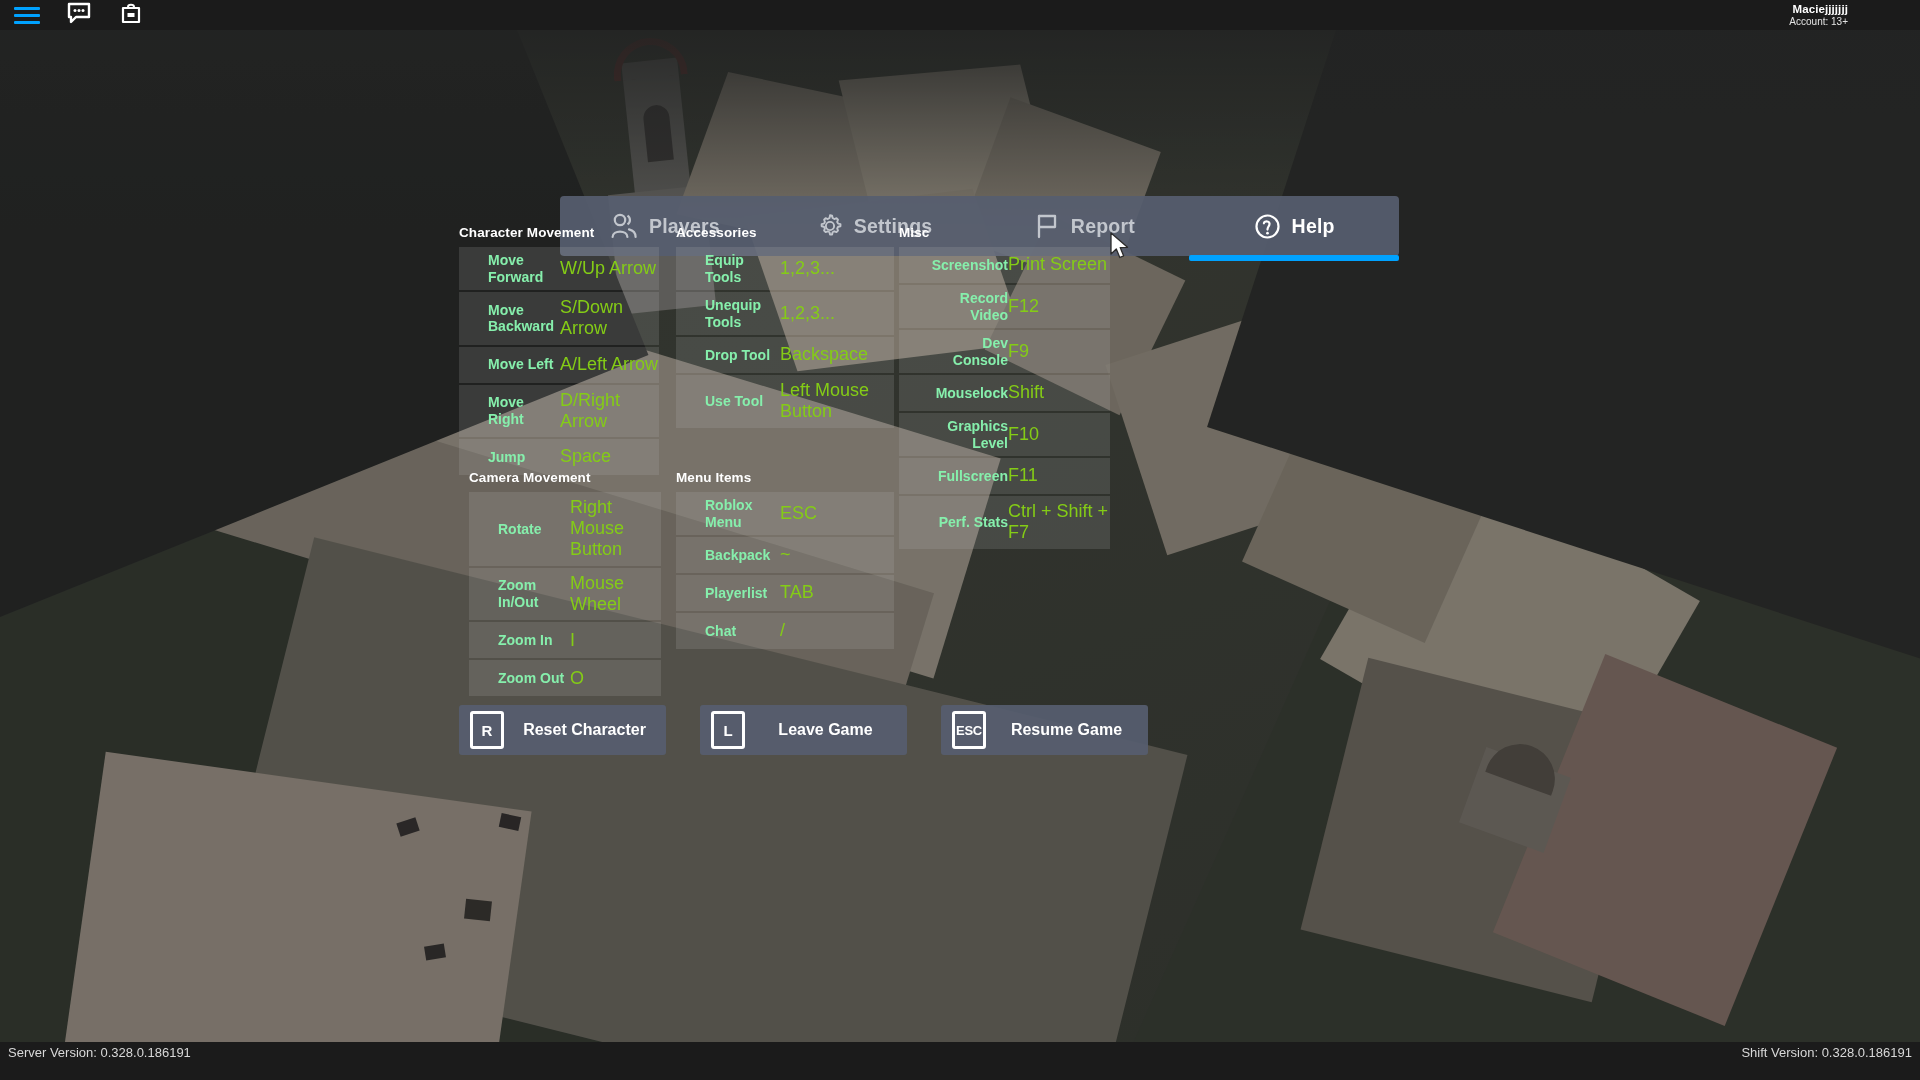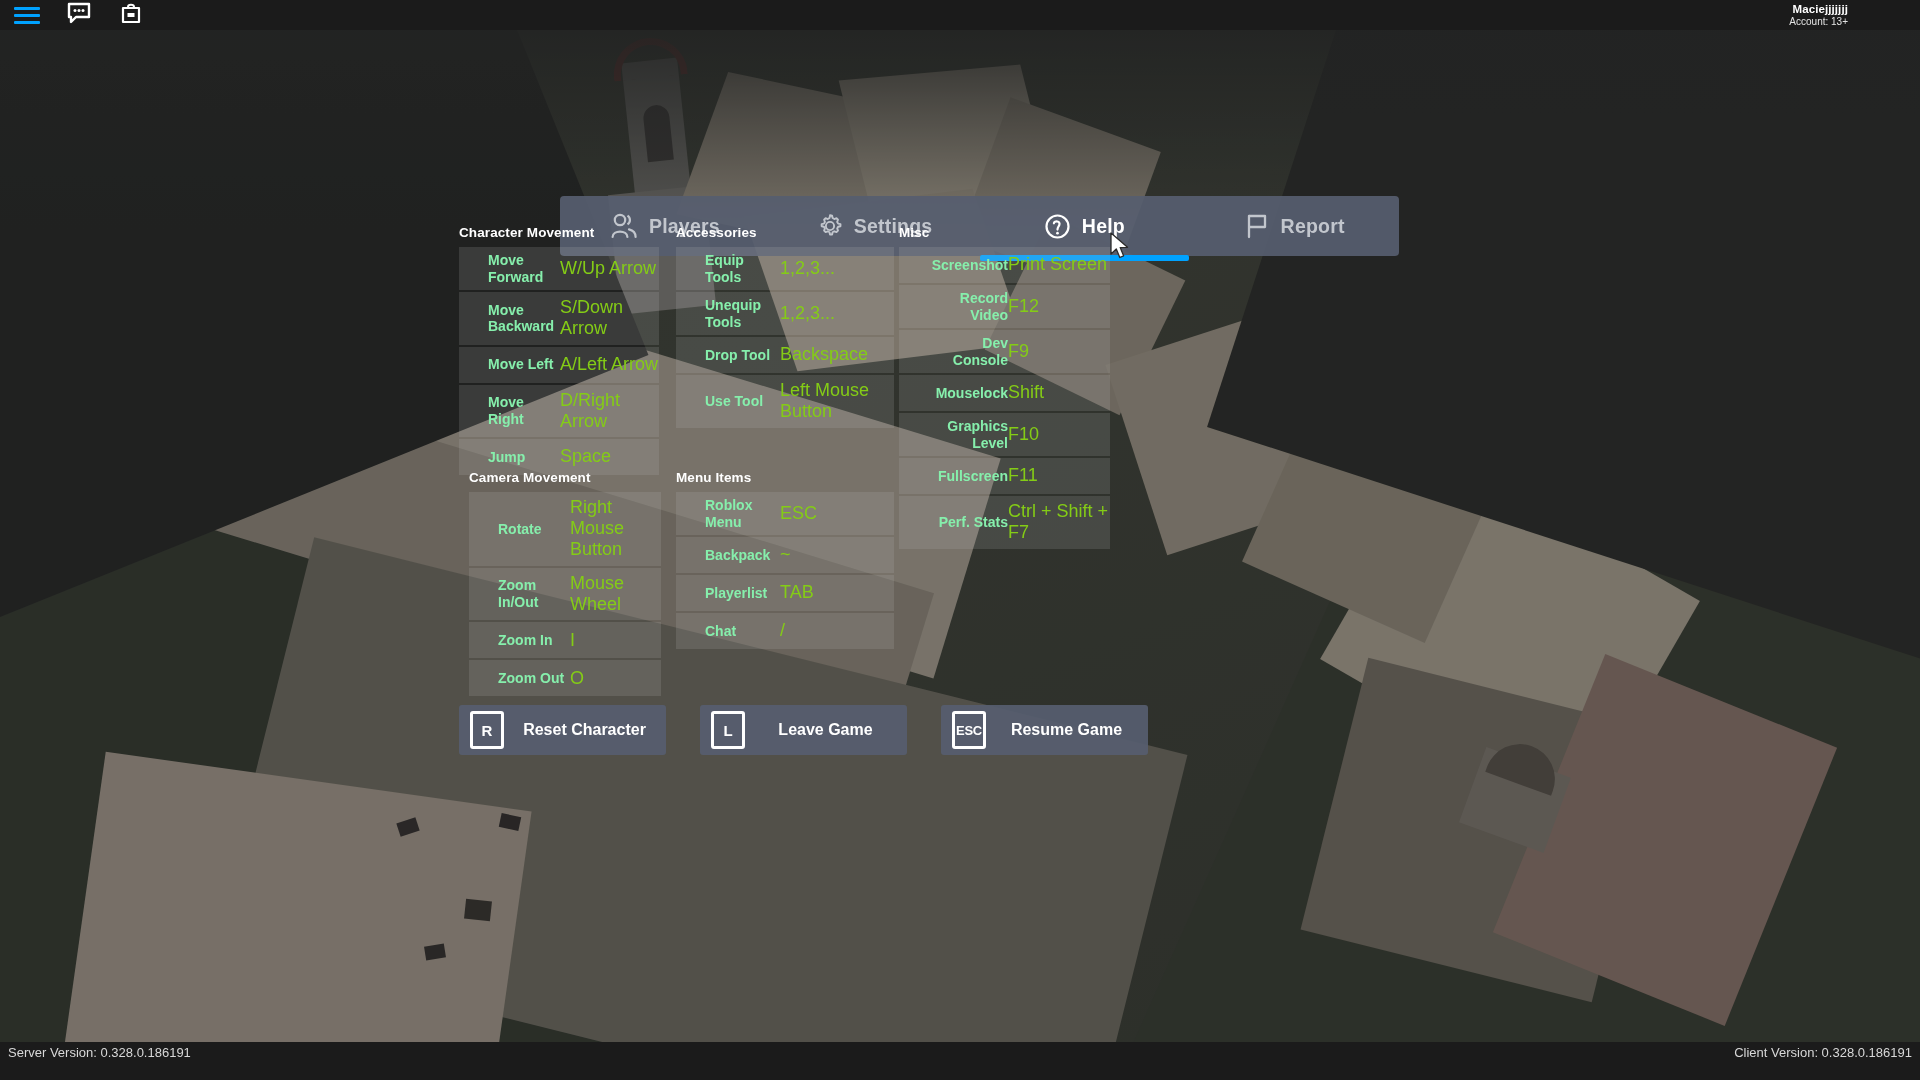--- a/index.html
+++ b/index.html
@@ -260,41 +260,41 @@
       <span>
         <svg width="26" height="26" viewBox="0 0 26 26">
           <path d="M13 2.2 l2.1 .55 .5 2.3 1.7 .98 2.2-.82 1.5 1.5 -.82 2.2 .98 1.7 2.3 .5 0 2.1 -2.3 .5 -.98 1.7 .82 2.2 -1.5 1.5 -2.2-.82 -1.7 .98 -.5 2.3 -2.1 0 -.5-2.3 -1.7-.98 -2.2 .82 -1.5-1.5 .82-2.2 -.98-1.7 -2.3-.5 0-2.1 2.3-.5 .98-1.7 -.82-2.2 1.5-1.5 2.2 .82 1.7-.98 .5-2.3 z" fill="none" stroke="currentColor" stroke-width="1.9" stroke-linejoin="round"></path>
           <circle cx="13" cy="13" r="4.1" fill="none" stroke="currentColor" stroke-width="1.9"></circle>
         </svg>
       </span>
       <span class="lbl">Settings</span>
 
     </div>
 
+    <div class="tab">
+      <span>
+        <svg width="26" height="26" viewBox="0 0 26 26">
+          <path d="M5 24 V3" fill="none" stroke="currentColor" stroke-width="2.3" stroke-linecap="round"></path>
+          <path d="M5 3 H21 V14 H5" fill="none" stroke="currentColor" stroke-width="2.3" stroke-linejoin="round"></path>
+        </svg>
+      </span>
+      <span class="lbl">Report</span>
+
+    </div>
+
     <div class="tab active">
       <span>
         <svg width="27" height="27" viewBox="0 0 27 27">
           <circle cx="13.5" cy="13.5" r="11" fill="none" stroke="currentColor" stroke-width="2.2"></circle>
           <path d="M9.9 10.3 C9.9 7.6, 17.2 7.6, 15.2 12.2 C14.3 14.2, 13.5 14.4, 13.5 16.6" fill="none" stroke="currentColor" stroke-width="2.2" stroke-linecap="round"></path>
           <circle cx="13.5" cy="20.2" r="1.35" fill="currentColor"></circle>
         </svg>
       </span>
       <span class="lbl">Help</span>
       <span class="underline"></span>
-    </div>
-
-    <div class="tab">
-      <span>
-        <svg width="26" height="26" viewBox="0 0 26 26">
-          <path d="M5 24 V3" fill="none" stroke="currentColor" stroke-width="2.3" stroke-linecap="round"></path>
-          <path d="M5 3 H21 V14 H5" fill="none" stroke="currentColor" stroke-width="2.3" stroke-linejoin="round"></path>
-        </svg>
-      </span>
-      <span class="lbl">Report</span>
-
     </div>
 
   </div>
 
   <div class="col" id="col-char">
     <div class="col-title">Character Movement</div>
     <div class="rows">
       <div class="kbrow">
         <span class="k">Move Forward</span>
         <span class="v">W/Up Arrow</span>
@@ -435,14 +435,14 @@
 </div>
 
 <div id="cursor" style="left:1110px;top:232px;z-index:60;">
   <svg width="22" height="30" viewBox="0 0 22 30">
     <path d="M1 1 L1 22 L6.3 17 L9.8 25.5 L13.6 23.8 L10.2 15.6 L17.5 15.3 Z" fill="#ffffff" stroke="#2b2b2b" stroke-width="1.3" stroke-linejoin="round"></path>
   </svg>
 </div>
 
 <div id="bottombar">
   <div class="sv">Server Version: 0.328.0.186191</div>
-  <div class="cv">Client Version: 0.328.0.186191</div>
+  <div class="cv">Shift Version: 0.328.0.186191</div>
 </div>
 
 </body></html>

